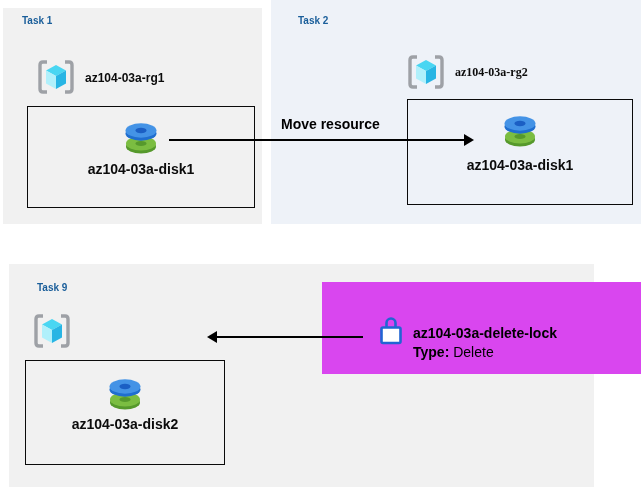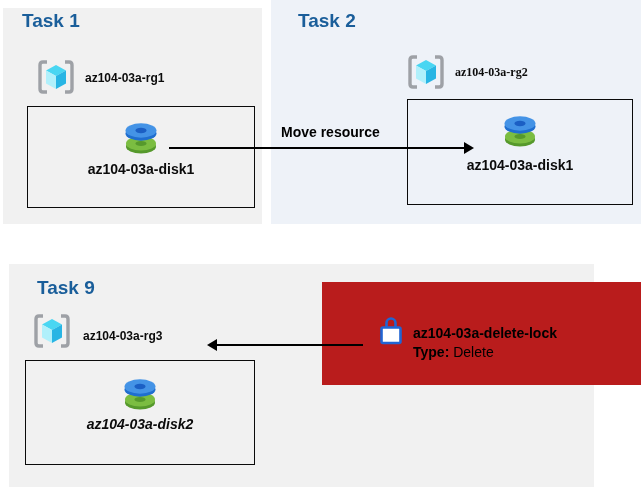--- a/index.html
+++ b/index.html
@@ -9,21 +9,21 @@
     font-family:"Liberation Sans", sans-serif; color:#000; overflow:hidden;
   }
   .panel { position:absolute; }
   .panel-gray { background:#f1f1f1; }
   .panel-blue { background:#eef2f8; }
   #task1-panel { left:3px;  top:8px;   width:259px; height:216px; }
   #task2-panel { left:271px; top:0px;  width:370px; height:224px; }
   #task3-panel { left:9px;  top:264px; width:585px; height:223px; }
 
   .task-heading {
-    position:absolute; font-size:19px; font-weight:700; color:#1a5e9a;
+    position:absolute; font-size:10px; font-weight:700; color:#1a5e9a;
     line-height:17px; white-space:nowrap;
   }
   #task1-panel .task-heading { left:19px; top:4px; }
   #task2-panel .task-heading { left:27px; top:12px; }
   #task3-panel .task-heading { left:28px; top:15px; }
 
   .rg-icon { position:absolute; width:40px; height:36px; }
   .rg-label {
     position:absolute; font-size:12px; font-weight:700; line-height:16px;
     white-space:nowrap; color:#0b0b0b;
@@ -31,21 +31,21 @@
   #task1-panel .rg-icon  { left:33px;  top:51px; }
   #task1-panel .rg-label { left:82px;  top:62px; }
   #task2-panel .rg-icon  { left:135px; top:54px; }
   #task2-panel .rg-label { left:184px; top:64px;font-family:Liberation Serif, serif; }
   #task3-panel .rg-icon  { left:23px;  top:49px; }
   #task3-panel .rg-label { left:74px;  top:64px; }
 
   .resource-box { position:absolute; border:1.5px solid #0a0a0a; }
   #task1-panel .resource-box { left:24px;  top:98px; width:228px; height:102px; }
   #task2-panel .resource-box { left:136px; top:99px; width:226px; height:106px; }
-  #task3-panel .resource-box { left:16px;  top:96px; width:230px; height:105px;font-style:italic; }
+  #task3-panel .resource-box { left:16px;  top:96px; width:200px; height:105px; }
 
   .disk-icon { position:absolute; left:50%; transform:translateX(-50%); width:38px; height:36px; }
   #task1-panel .disk-icon { top:13px; }
   #task2-panel .disk-icon { top:13px; }
   #task3-panel .disk-icon { top:15px; }
   .disk-label {
     position:absolute; left:0; right:0; text-align:center;
     font-size:14px; font-weight:700; line-height:16px; color:#0b0b0b;
   }
   #task1-panel .disk-label { top:54px; }
@@ -66,28 +66,28 @@
     border-top:6px solid transparent; border-bottom:6px solid transparent;
     border-right:10px solid #000;
   }
   #move-arrow-label {
     position:absolute; left:281px; top:116px;
     font-size:14px; font-weight:700; line-height:16px; white-space:nowrap;
   }
 
   
   #lock-annotation {
-    position:absolute; left:322px; top:282px; width:319px; height:103px;
-    background:#b91c1c; z-index:2;
+    position:absolute; left:322px; top:282px; width:319px; height:92px;
+    background:#d946ef; z-index:2;
   }
   #lock-annotation .lock-icon { position:absolute; left:55px; top:31px; width:28px; height:34px; }
   #lock-annotation .lock-text { position:absolute; left:91px; top:42px; font-size:14px; line-height:19px; }
   .lock-name { font-weight:700; white-space:nowrap; }
   .lock-type-label { font-weight:700; }
-  .arrow-layer { position:absolute; inset:0; z-index:3; pointer-events:none;margin-top:8px; }
+  .arrow-layer { position:absolute; inset:0; z-index:3; pointer-events:none; }
   .hidden-defs { position:absolute; width:0; height:0; }
 </style>
 </head>
 <body>
 
 <div class="canvas">
 
   <svg class="hidden-defs" aria-hidden="true">
     <defs>
       <g id="sym-rg">
@@ -138,21 +138,20 @@
         </svg>
       <div class="disk-label">az104-03a-disk1</div>
     </div>
   </div>
 
   <div class="panel panel-gray" id="task3-panel">
     <div class="task-heading">Task 9</div>
     <svg class="rg-icon" viewBox="0 0 40 36">
         <use href="#sym-rg"></use>
       </svg>
-    <div class="rg-label">az104-03a-rg3</div>
     <div class="resource-box">
       <svg class="disk-icon" viewBox="0 0 38 36">
           <use href="#sym-disk"></use>
         </svg>
       <div class="disk-label">az104-03a-disk2</div>
     </div>
   </div>
 
   <div id="lock-annotation">
     <svg class="lock-icon" viewBox="0 0 28 34">

